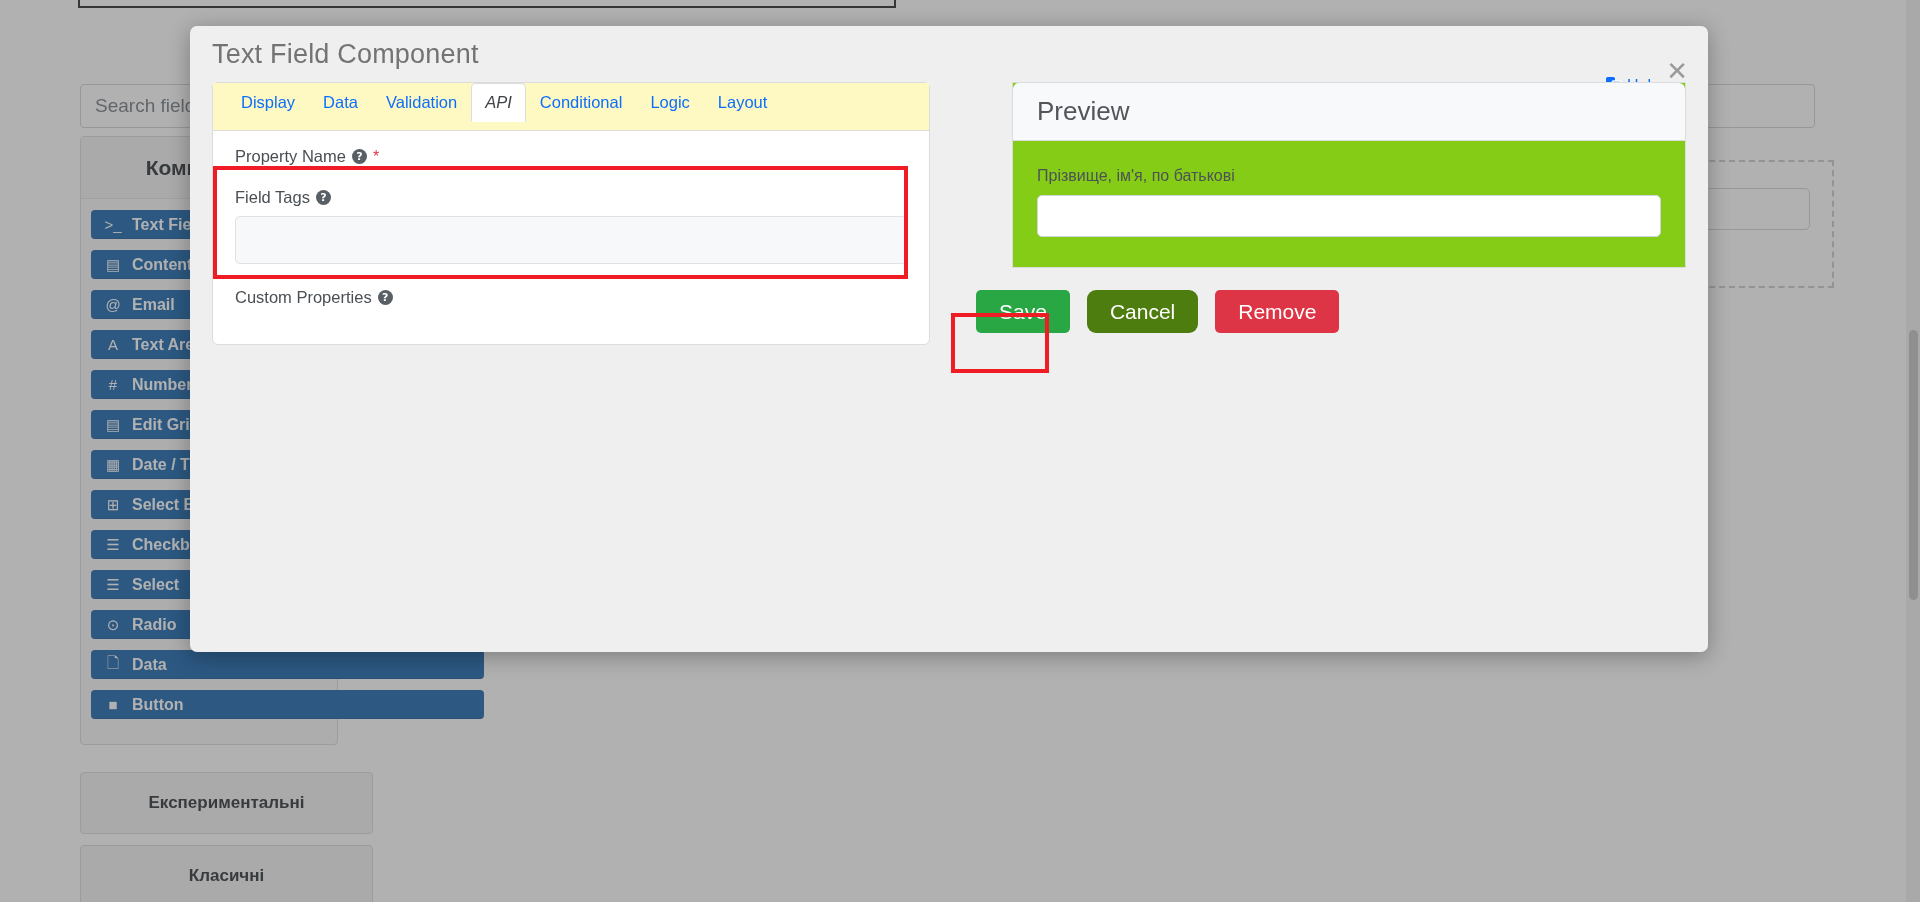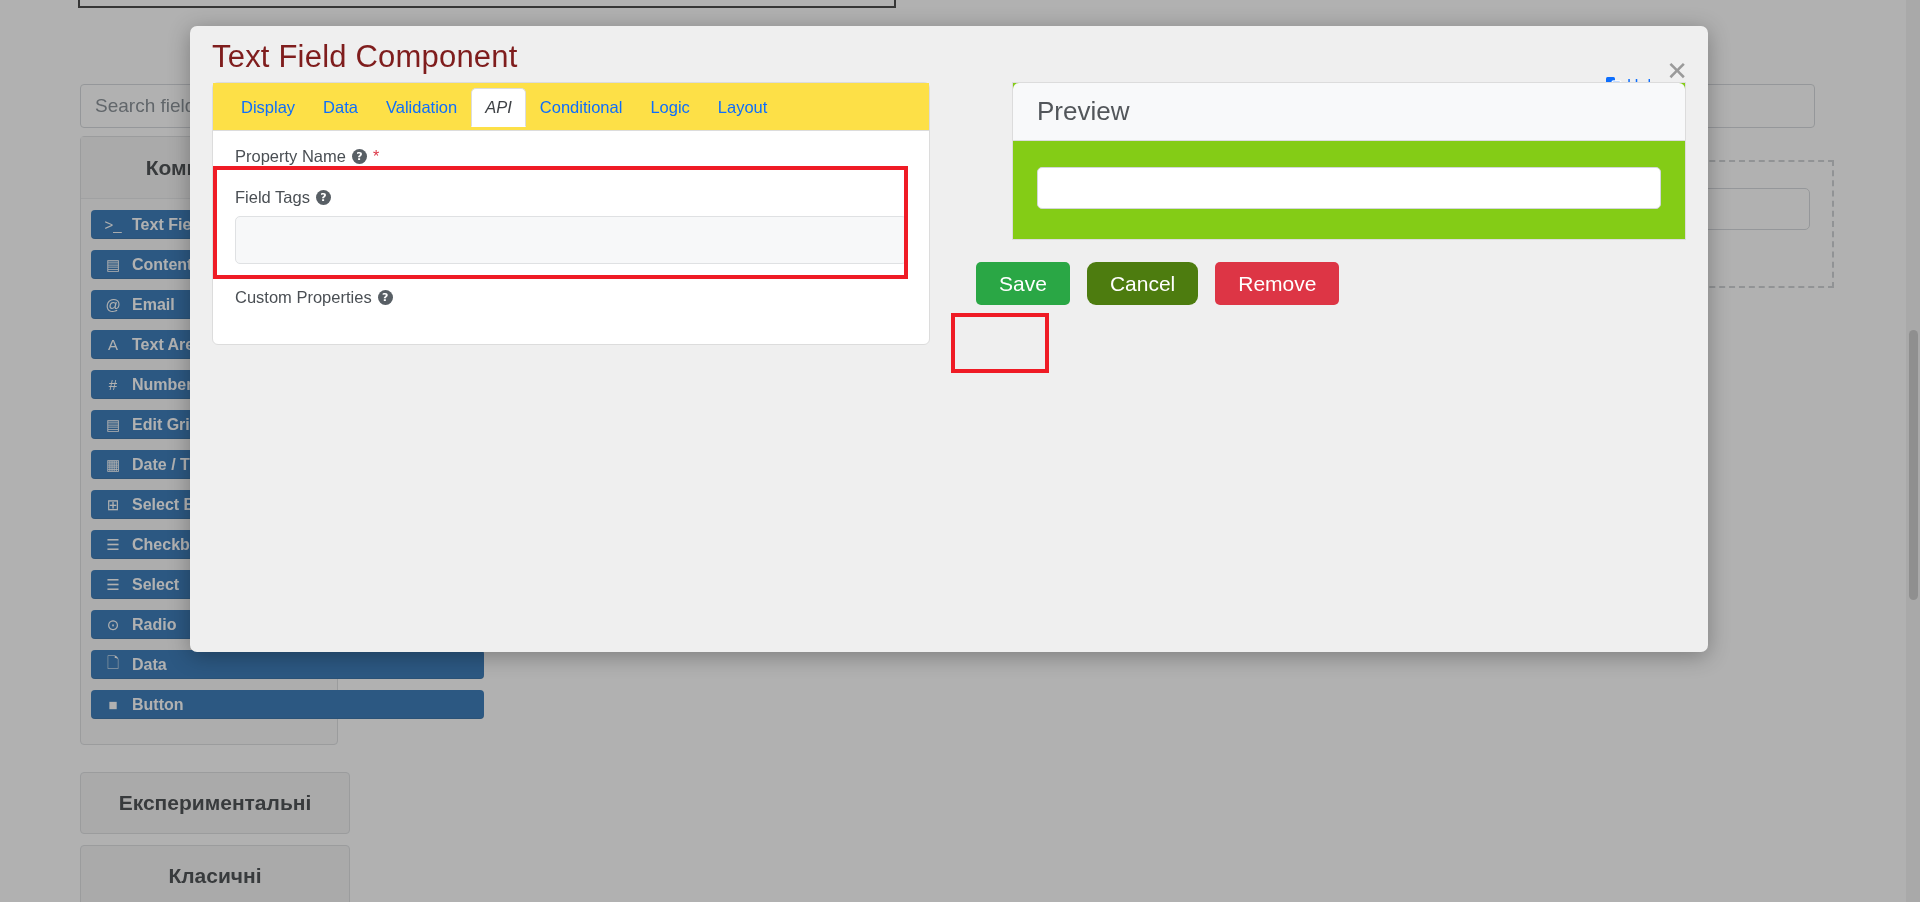--- a/index.html
+++ b/index.html
@@ -55,24 +55,24 @@
   }
   .comp-btn .ci {
     width: 20px; display: inline-flex; justify-content: center;
     margin-right: 9px; font-size: 15px; font-weight: normal;
   }
   
   .comp-btn.wide { width: 393px; }
 
   .bg-section {
     position: absolute; left: 80px;
-    width: 270px; height: 62px;
+    width: 293px; height: 62px;
     background: #f2f2f2; border: 1px solid #d6d8db; border-radius: 4px;
     display: flex; align-items: center; justify-content: center;
-    font-size: 21px; font-weight: bold; color: #212529;
+    font-size: 17px; font-weight: bold; color: #212529;
   }
   #sec-exp { top: 772px; }
   #sec-cls { top: 845px; }
 
   .bg-dropzone {
     position: absolute; left: 1462px; top: 160px;
     width: 372px; height: 128px;
     border: 2px dashed #c4c8cb;
     background: #ffffff;
   }
@@ -104,21 +104,21 @@
     border-radius: 7px;
     box-shadow: 0 4px 22px rgba(0,0,0,.30);
   }
 
   #modal-header {
     position: relative;
     height: 62px;
     padding: 13px 20px 0 22px;
   }
   #modal-title {
-    font-size: 31px; color: #7f1d1d; font-weight: normal; letter-spacing: .2px;
+    font-size: 27px; color: #737373; font-weight: normal; letter-spacing: .2px;
   }
   #help-link {
     position: absolute; right: 48px; top: 50px;
     font-size: 16px; color: #0d6efd;
     display: flex; align-items: center; gap: 5px;
     cursor: pointer;
   }
   #close-btn {
     position: absolute; right: 20px; top: 32px;
     font-size: 26px; line-height: 1; color: #9a9a9a;
@@ -134,23 +134,23 @@
   }
 
   
   #settings-panel {
     width: 718px;
     background: #ffffff;
     border: 1px solid #dcdcdc;
     border-radius: 6px;
   }
   #tabbar {
-    display: flex; align-items: center;
+    display: flex; align-items: flex-start;
     height: 48px;
-    background: #fde047;
+    background: #fef9c3;
     border-bottom: 1px solid #dcdcdc;
     padding: 0 14px;
   }
   .tab {
     font-size: 16.5px; color: #0d6efd;
     padding: 9px 13px 9px 13px;
     margin-bottom: -1px;
     border: 1px solid transparent;
     border-radius: 5px 5px 0 0;
     cursor: pointer;
@@ -412,20 +412,21 @@
           </div>
         </div>
 
       </div>
     </div>
 
     <div id="preview-col">
       <div id="preview-panel">
         <div id="preview-header">Preview</div>
         <div id="preview-body">
+          <div id="preview-field-label">Прізвище, ім'я, по батькові</div>
           <input id="preview-input" type="text" value="" style="">
         </div>
       </div>
 
       <div id="action-row">
         <button class="act-btn" id="btn-save">Save</button>
         <button class="act-btn" id="btn-cancel">Cancel</button>
         <button class="act-btn" id="btn-remove">Remove</button>
       </div>
     </div>

